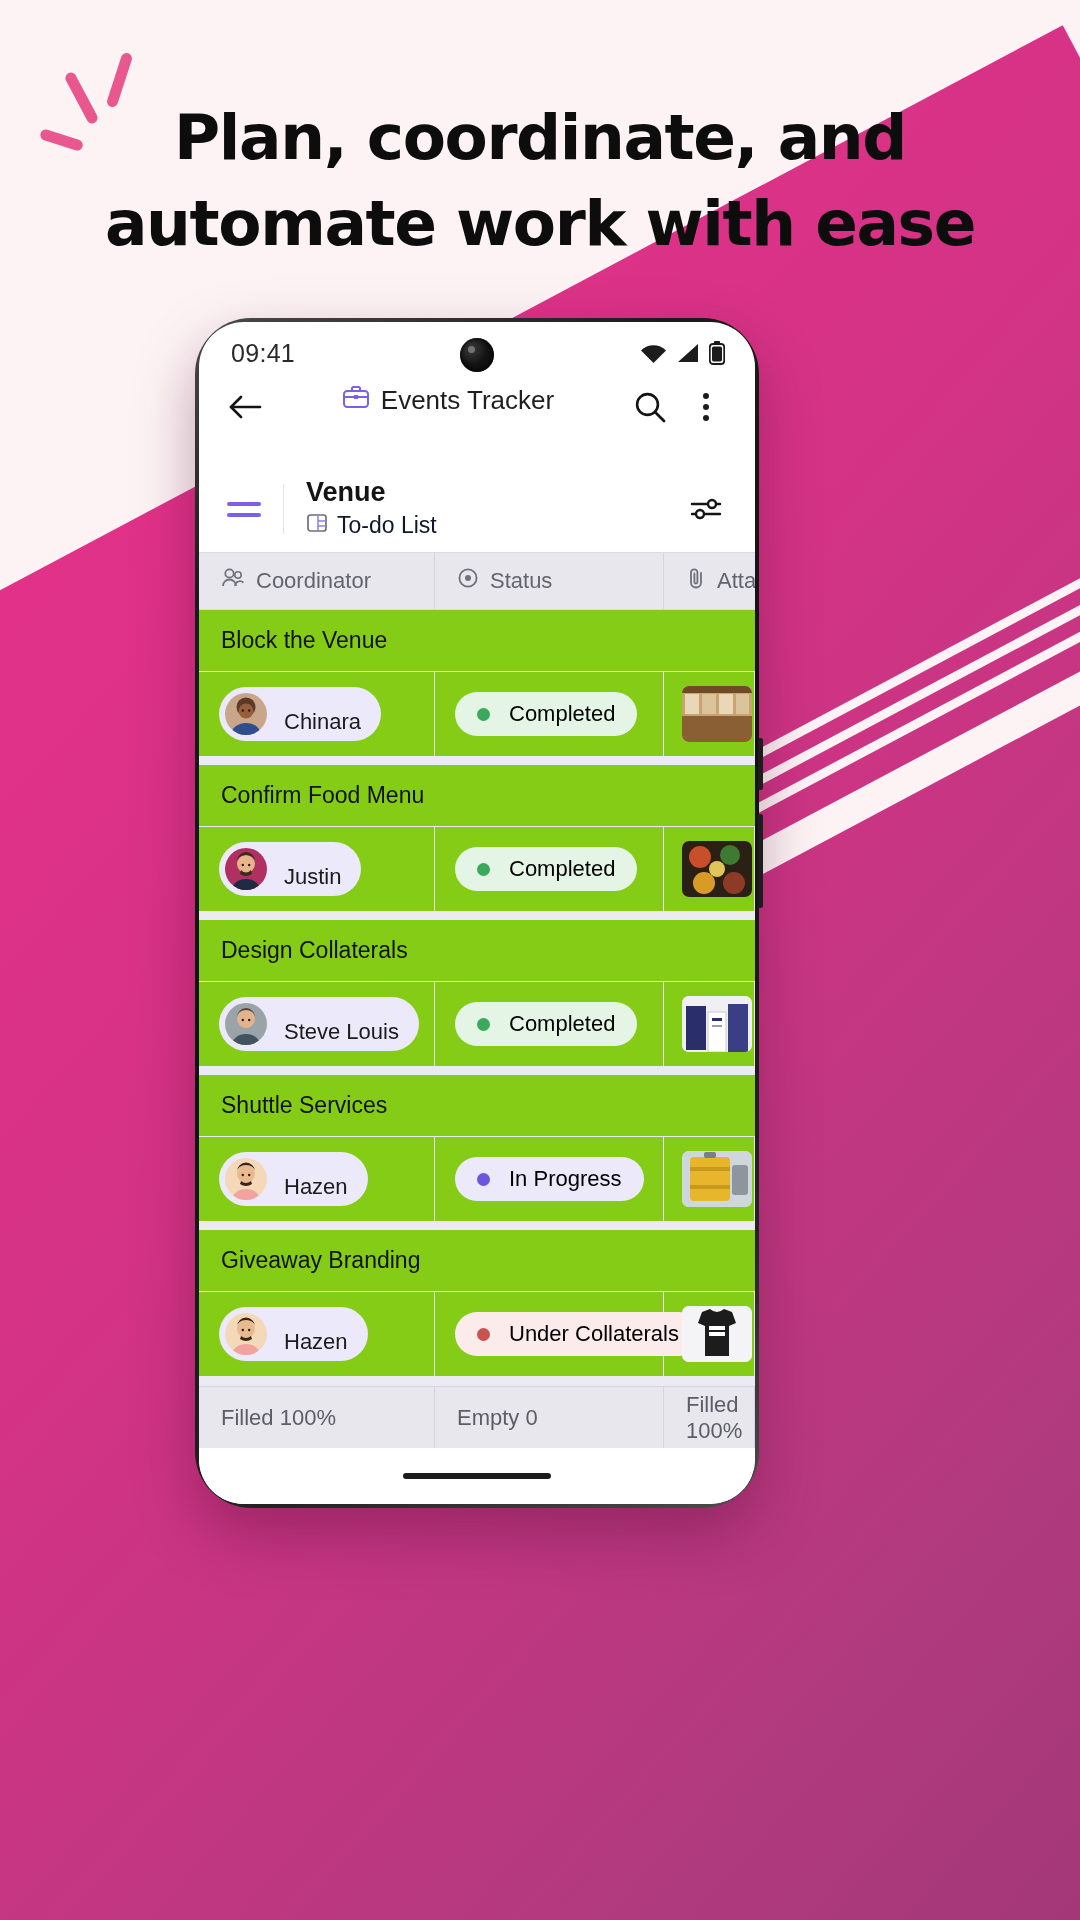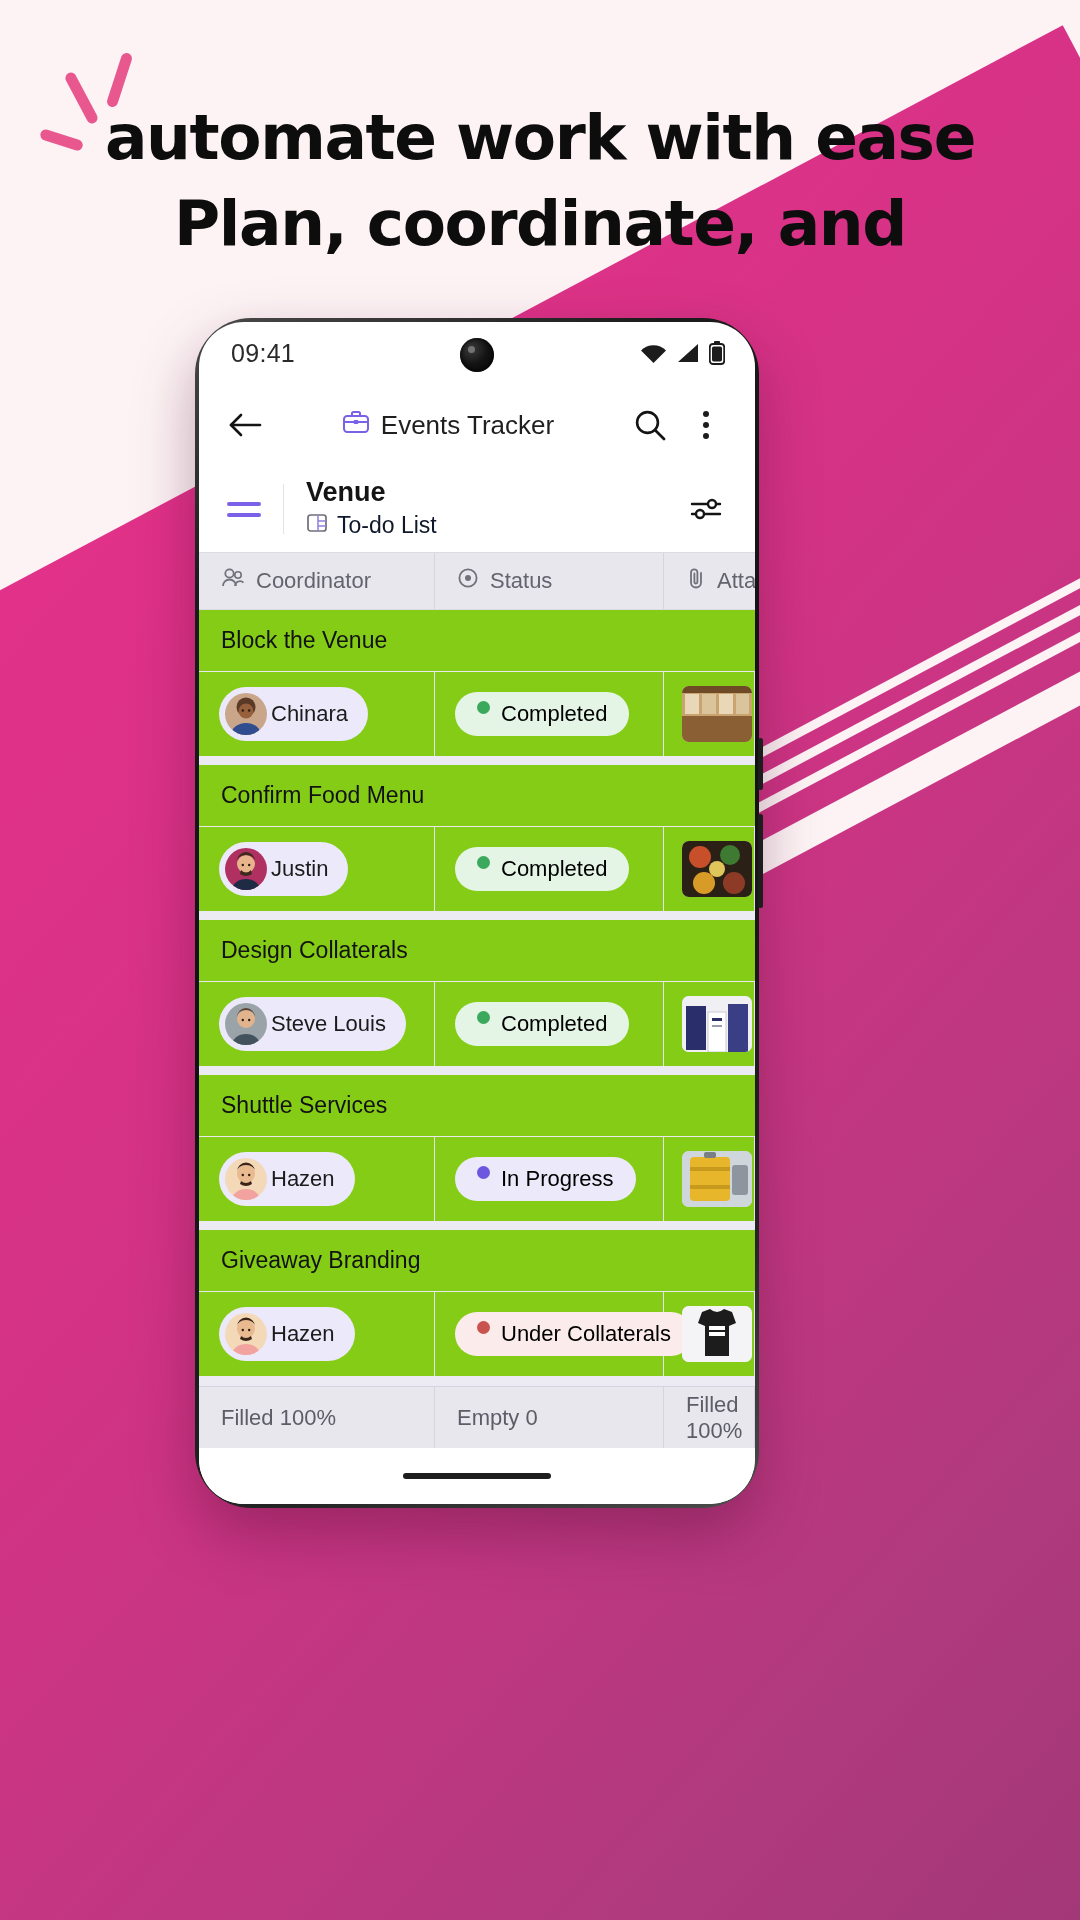--- a/index.html
+++ b/index.html
@@ -94,21 +94,21 @@
     border-radius: 50%; background: #7e7e7e; opacity: .85;
   }
   .sb-icons { display: flex; align-items: center; gap: 9px; }
   .ic-wifi { width: 27px; height: 19px; position: relative; }
   .ic-wifi svg { display: block; }
   .ic-signal svg, .ic-batt svg { display: block; }
 
   
   .appbar {
     height: 82px; flex: 0 0 82px;
-    display: flex; align-items: center; padding: 0 26px 0 24px; gap: 10px;
+    display: flex; align-items: flex-start; padding: 0 26px 0 24px; gap: 10px;
     background: #fff;
   }
   .appbar-title {
     flex: 1; display: flex; align-items: center; justify-content: center; gap: 11px;
     font-size: 26px; color: #1f1f1f; font-weight: 400;
   }
   .icon-btn { width: 46px; height: 46px; display: flex; align-items: center; justify-content: center; flex: 0 0 auto; }
   .kebab { display: flex; flex-direction: column; gap: 5px; align-items: center; }
   .kebab i { width: 6px; height: 6px; border-radius: 50%; background: #1c1c1c; display: block; }
 
@@ -146,32 +146,32 @@
     height: 62px; display: flex; align-items: center; padding-left: 22px;
     font-size: 23px; color: #121212; border-bottom: 1px solid #e9e8ee;
   }
   .group-row { display: flex; height: 84px; align-items: stretch; }
   .cell { display: flex; align-items: center; padding-left: 20px; border-right: 1px solid #e4e2ea; }
   .cell.c1 { width: 236px; flex: 0 0 236px; }
   .cell.c2 { width: 229px; flex: 0 0 229px; }
   .cell.c3 { flex: 1; padding-left: 18px; }
 
   .person {
-    display: inline-flex; align-items: center; gap: 4px;
+    display: inline-flex; align-items: flex-end; gap: 17px;
     background: #ece9fb; border-radius: 40px; padding: 6px 20px 6px 6px;
   }
   .avatar {
     width: 42px; height: 42px; border-radius: 50%; flex: 0 0 42px;
     position: relative; overflow: hidden;
   }
   .avatar .face { position: absolute; inset: 0; }
   .person-name { font-size: 22px; color: #1b1b1b; white-space: nowrap; }
 
   .pill {
-    display: inline-flex; gap: 11px;
+    display: inline-flex; align-items: center; gap: 19px;
     border-radius: 40px; padding: 9px 22px; font-size: 22px; white-space: nowrap;
   }
   .dot { width: 13px; height: 13px; border-radius: 50%; flex: 0 0 13px; }
 
   .thumb {
     width: 70px; height: 56px; border-radius: 7px; overflow: hidden; position: relative;
     background: #ddd; flex: 0 0 70px;
   }
 
   .summary {
@@ -206,22 +206,22 @@
     <div class="stripe sR4"></div>
   </div>
 
   <div class="sparkle" style="left:0;top:0;width:300px;height:220px;">
     <div class="spark-line sp1"></div>
     <div class="spark-line sp2"></div>
     <div class="spark-line sp3"></div>
   </div>
 
   <div class="headline-wrap">
+    <div class="headline">Plan, coordinate, and</div>
     <div class="headline">automate work with ease</div>
-    <div class="headline">Plan, coordinate, and</div>
   </div>
 
   <div class="phone">
     <div class="side-btn b1"></div>
     <div class="side-btn b2"></div>
 
     <div class="phone-inner">
 
       <div class="statusbar">
         <div class="clock">09:41</div>

